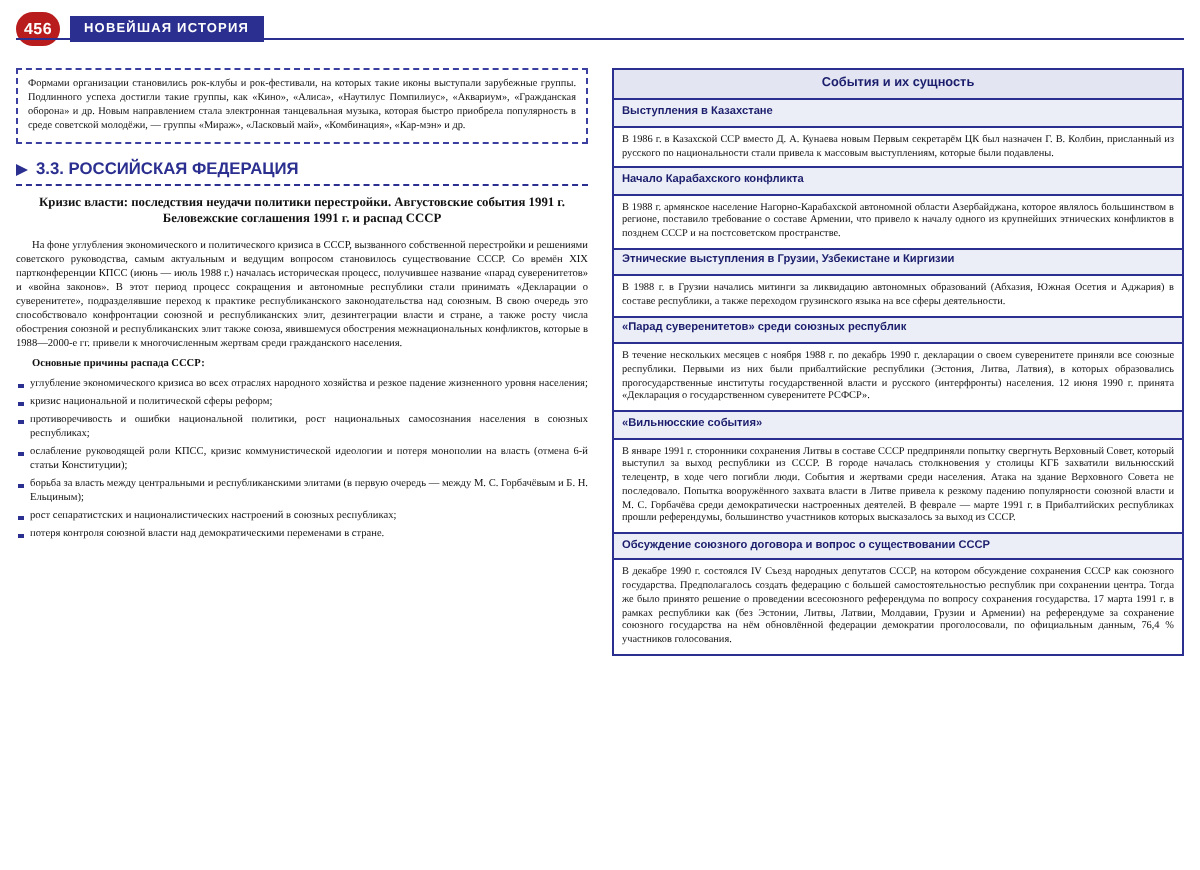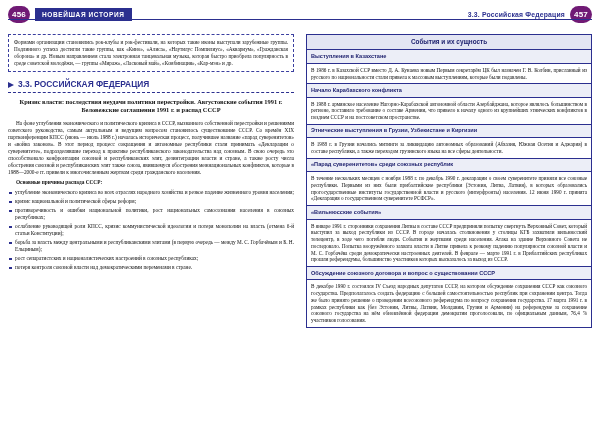--- a/index.html
+++ b/index.html
@@ -21,21 +21,21 @@
     position:absolute;top:6px;left:0;width:600px;height:22px;
   }
   .hdr-left{
     position:absolute;left:8px;top:0;display:flex;align-items:center;gap:5px;
   }
   .hdr-right{
     position:absolute;right:8px;top:0;display:flex;align-items:center;gap:5px;
   }
   .pagenum{
     width:22px;height:17px;border-radius:9px;
-    background:#701a75;color:#fff;
+    background:#b91c1c;color:#fff;
     font-family:"Liberation Sans", sans-serif;
     font-size:8px;font-weight:bold;
     display:flex;align-items:center;justify-content:center;
     letter-spacing:0.2px;
   }
   .hdr-tab{
     background:#2b2f8f;color:#fff;
     font-family:"Liberation Sans", sans-serif;
     font-size:6.5px;font-weight:bold;letter-spacing:0.6px;
     padding:3px 7px 3px 7px;
@@ -124,24 +124,20 @@
 </style>
 </head>
 <body>
 
 <div class="page">
 
   <div class="hdr">
     <div class="hdr-left">
       <div class="pagenum">456</div>
       <div class="hdr-tab">НОВЕЙШАЯ ИСТОРИЯ</div>
-    </div>
-    <div class="hdr-right">
-      <div class="hdr-chapter">3.3. Российская Федерация</div>
-      <div class="pagenum">457</div>
     </div>
   </div>
   <div class="hdr-rule"></div>
 
   <div class="col col-left">
 
     <div class="dashbox">Формами организации становились рок-клубы и рок-фестивали, на которых такие иконы выступали зарубежные группы. Подлинного успеха достигли такие группы, как «Кино», «Алиса», «Наутилус Помпилиус», «Аквариум», «Гражданская оборона» и др. Новым направлением стала электронная танцевальная музыка, которая быстро приобрела популярность в среде советской молодёжи, — группы «Мираж», «Ласковый май», «Комбинация», «Кар-мэн» и др.</div>
 
     <div class="sec-title">
       <span class="tri"></span>

